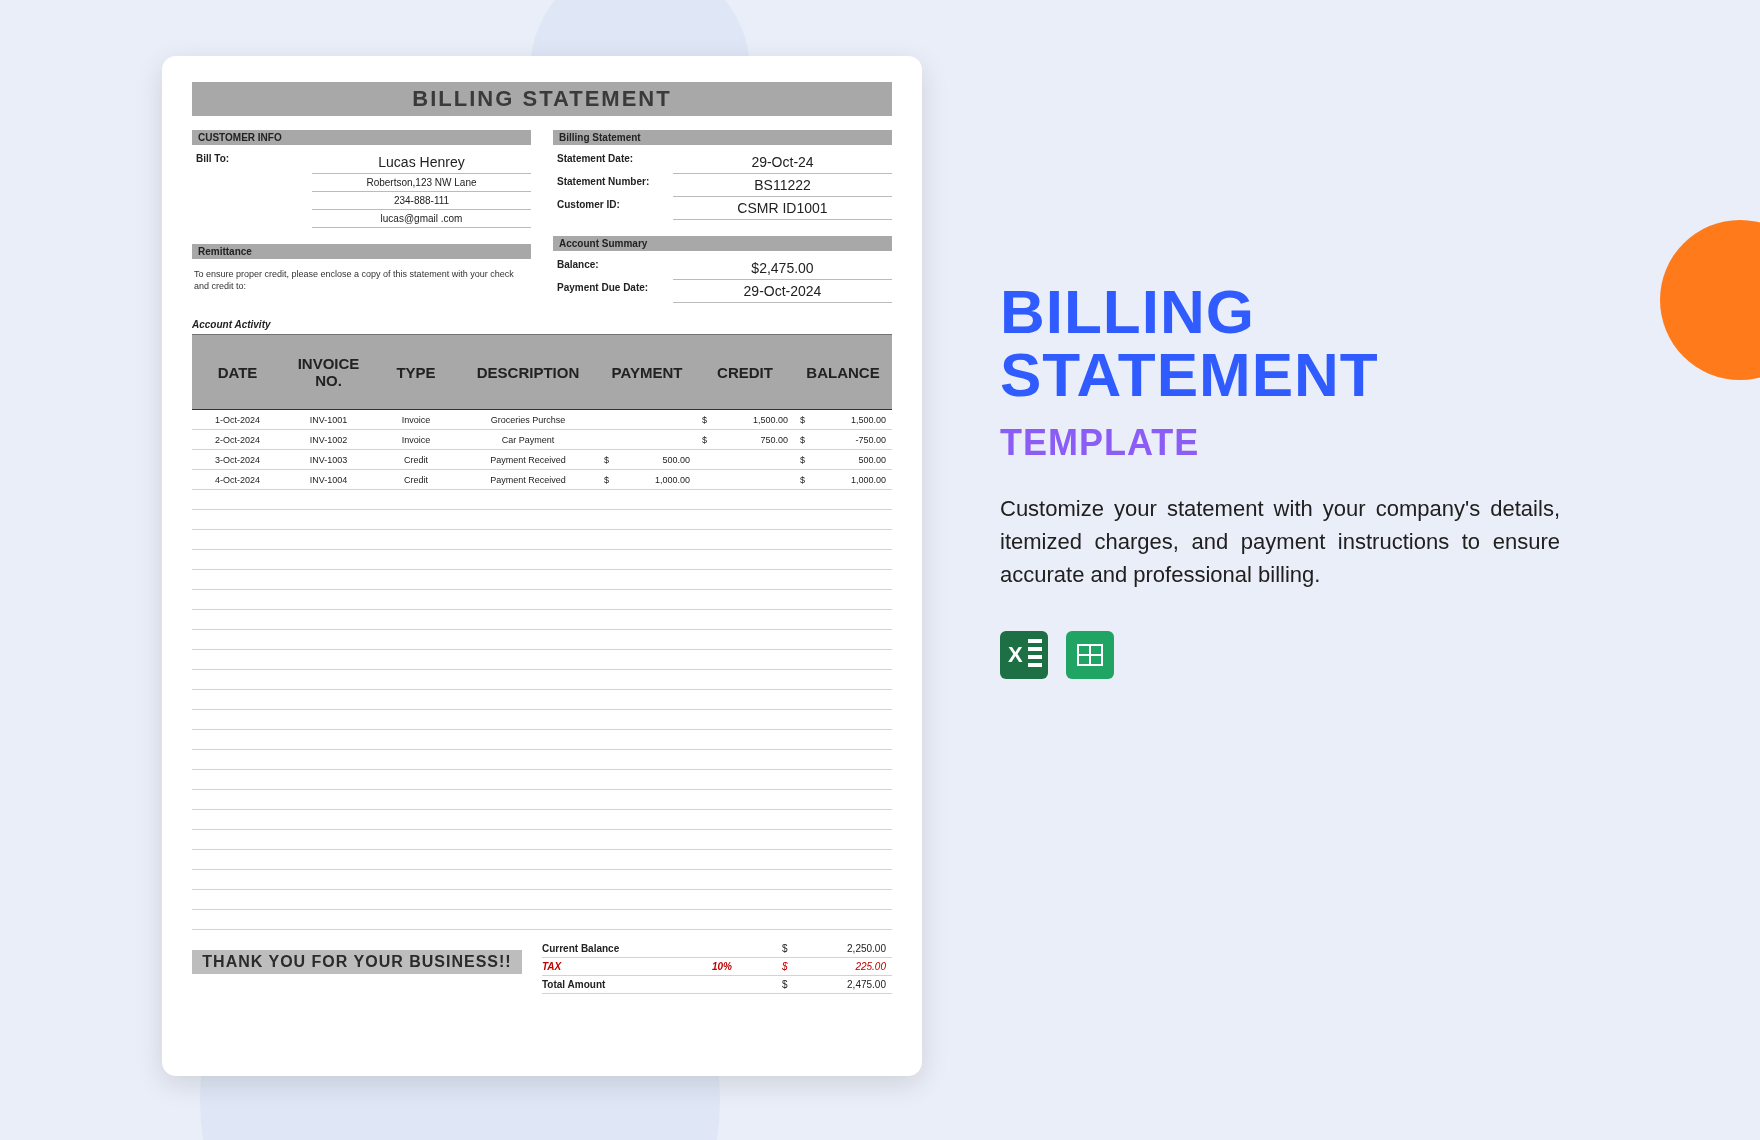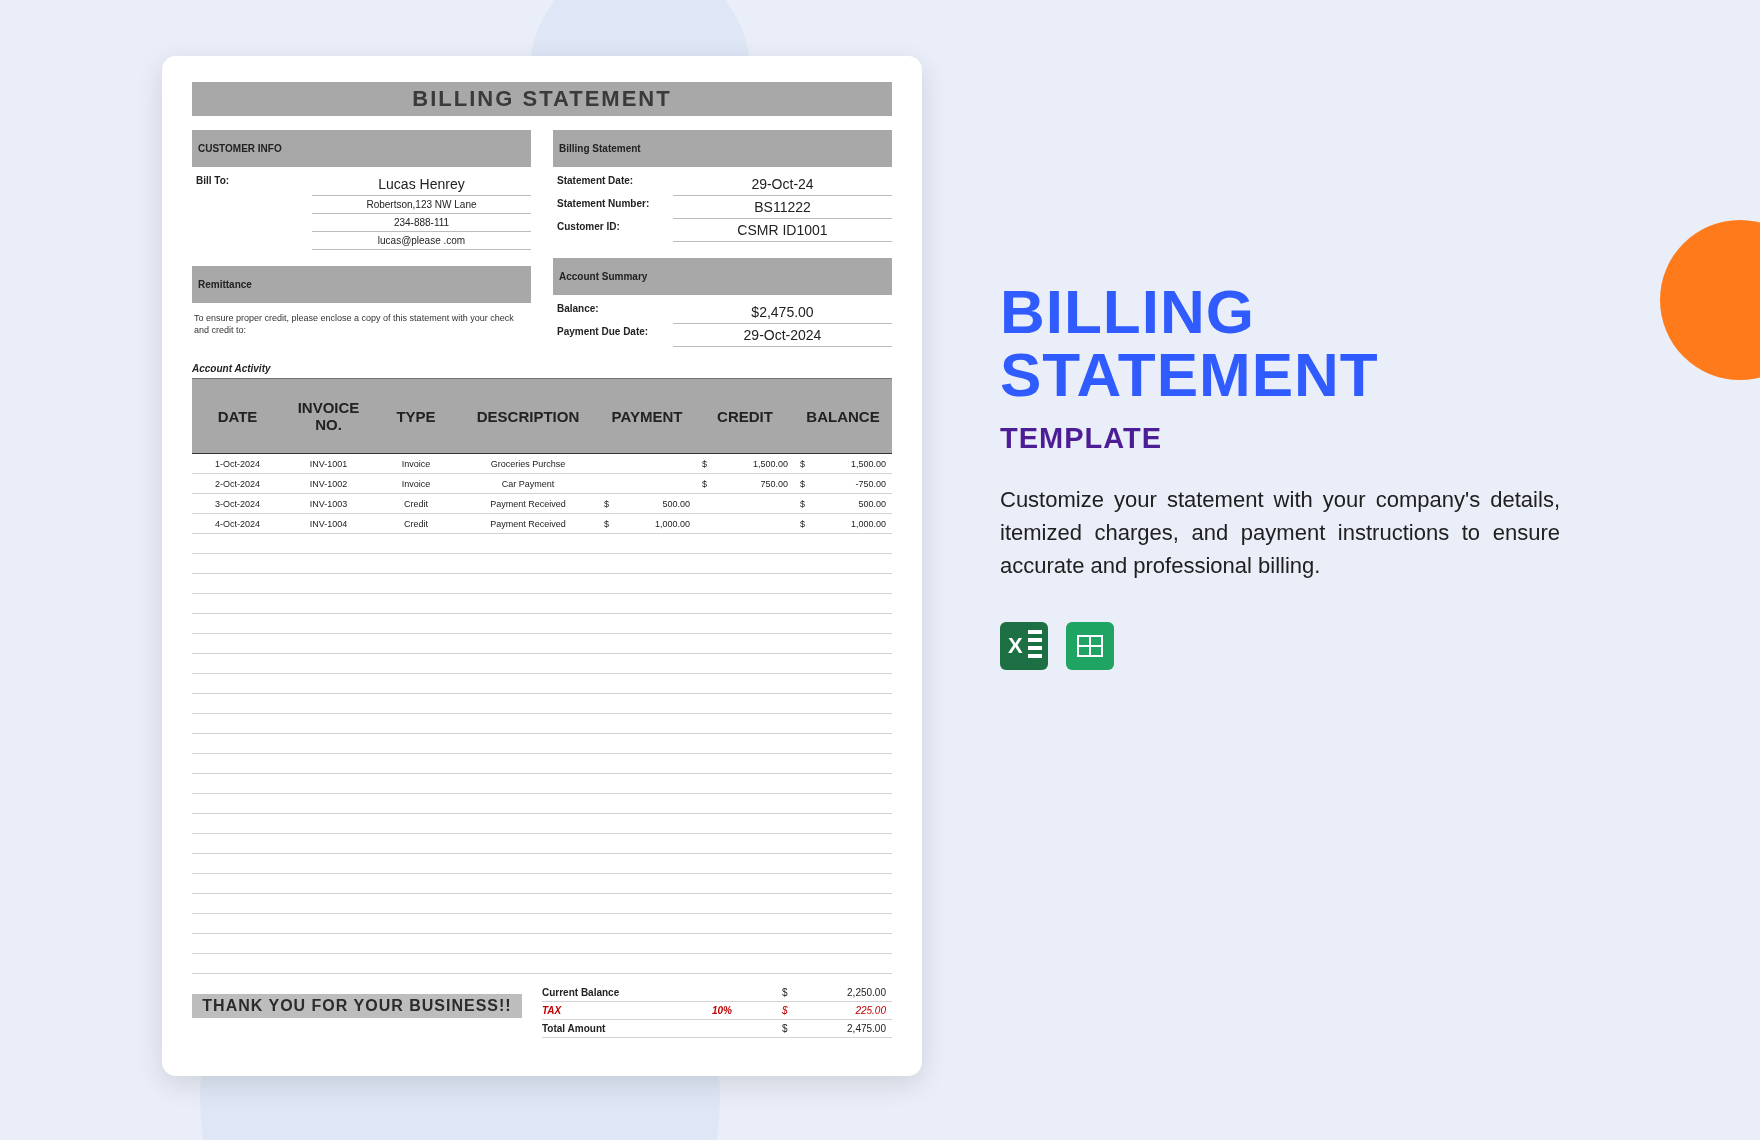--- a/index.html
+++ b/index.html
@@ -52,21 +52,21 @@
     font-size: 22px;
     display: flex; align-items: center; justify-content: center;
     font-family: "Arial Black", Arial, sans-serif;
     margin-bottom: 14px;
   }
   .two-col { display: flex; gap: 22px; }
   .colL { flex: 1 1 50%; }
   .colR { flex: 1 1 50%; }
   .sect-head {
     background: #a8a8a8;
-    padding: 13px 6px;
+    padding: 2px 6px;
     font-weight: bold;
     font-size: 10px;
     margin-bottom: 6px;
   }
   .kv { display: flex; }
   .kv .k { width: 120px; font-weight: bold; font-size: 10px; padding: 2px 4px; }
   .kv .v { flex: 1; text-align: center; border-bottom: 1px solid #bbb; padding: 3px 4px; font-size: 14px; }
   .indent .v-only { margin-left: 120px; text-align: center; border-bottom: 1px solid #bbb; padding: 3px 4px; font-size: 10px; }
   .remit-text { font-size: 9px; color: #333; padding: 4px 2px 0 2px; line-height: 1.3; }
   .spacer-md { height: 16px; }
@@ -117,22 +117,22 @@
   }
   .panel h1 {
     color: #2f5bff;
     font-size: 62px;
     font-weight: 900;
     letter-spacing: 1px;
     line-height: 1.02;
     font-family: "Arial Black", Arial, sans-serif;
   }
   .panel h2 {
-    color: #4c1d95;
-    font-size: 29px;
+    color: #8b5cf6;
+    font-size: 36px;
     font-weight: 800;
     letter-spacing: 1px;
     margin-top: 16px;
     font-family: "Arial Black", Arial, sans-serif;
   }
   .panel p.desc {
     margin-top: 28px;
     font-size: 22px;
     color: #202020;
     line-height: 1.5;
@@ -180,21 +180,21 @@
         <div class="k">Bill To:</div>
         <div class="v">Lucas Henrey</div>
       </div>
       <div class="indent">
           <div class="v-only">Robertson,123 NW Lane</div>
         </div>
       <div class="indent">
           <div class="v-only">234-888-111</div>
         </div>
       <div class="indent">
-          <div class="v-only">lucas@please .com</div>
+          <div class="v-only">lucas@gmail .com</div>
         </div>
       <div class="spacer-md"></div>
       <div class="sect-head">Remittance</div>
       <div class="remit-text">To ensure proper credit, please enclose a copy of this statement with your check and credit to:</div>
     </div>
     <div class="colR">
       <div class="sect-head">Billing Statement</div>
       <div class="kv">
           <div class="k">Statement Date:</div>
           <div class="v">29-Oct-24</div>

